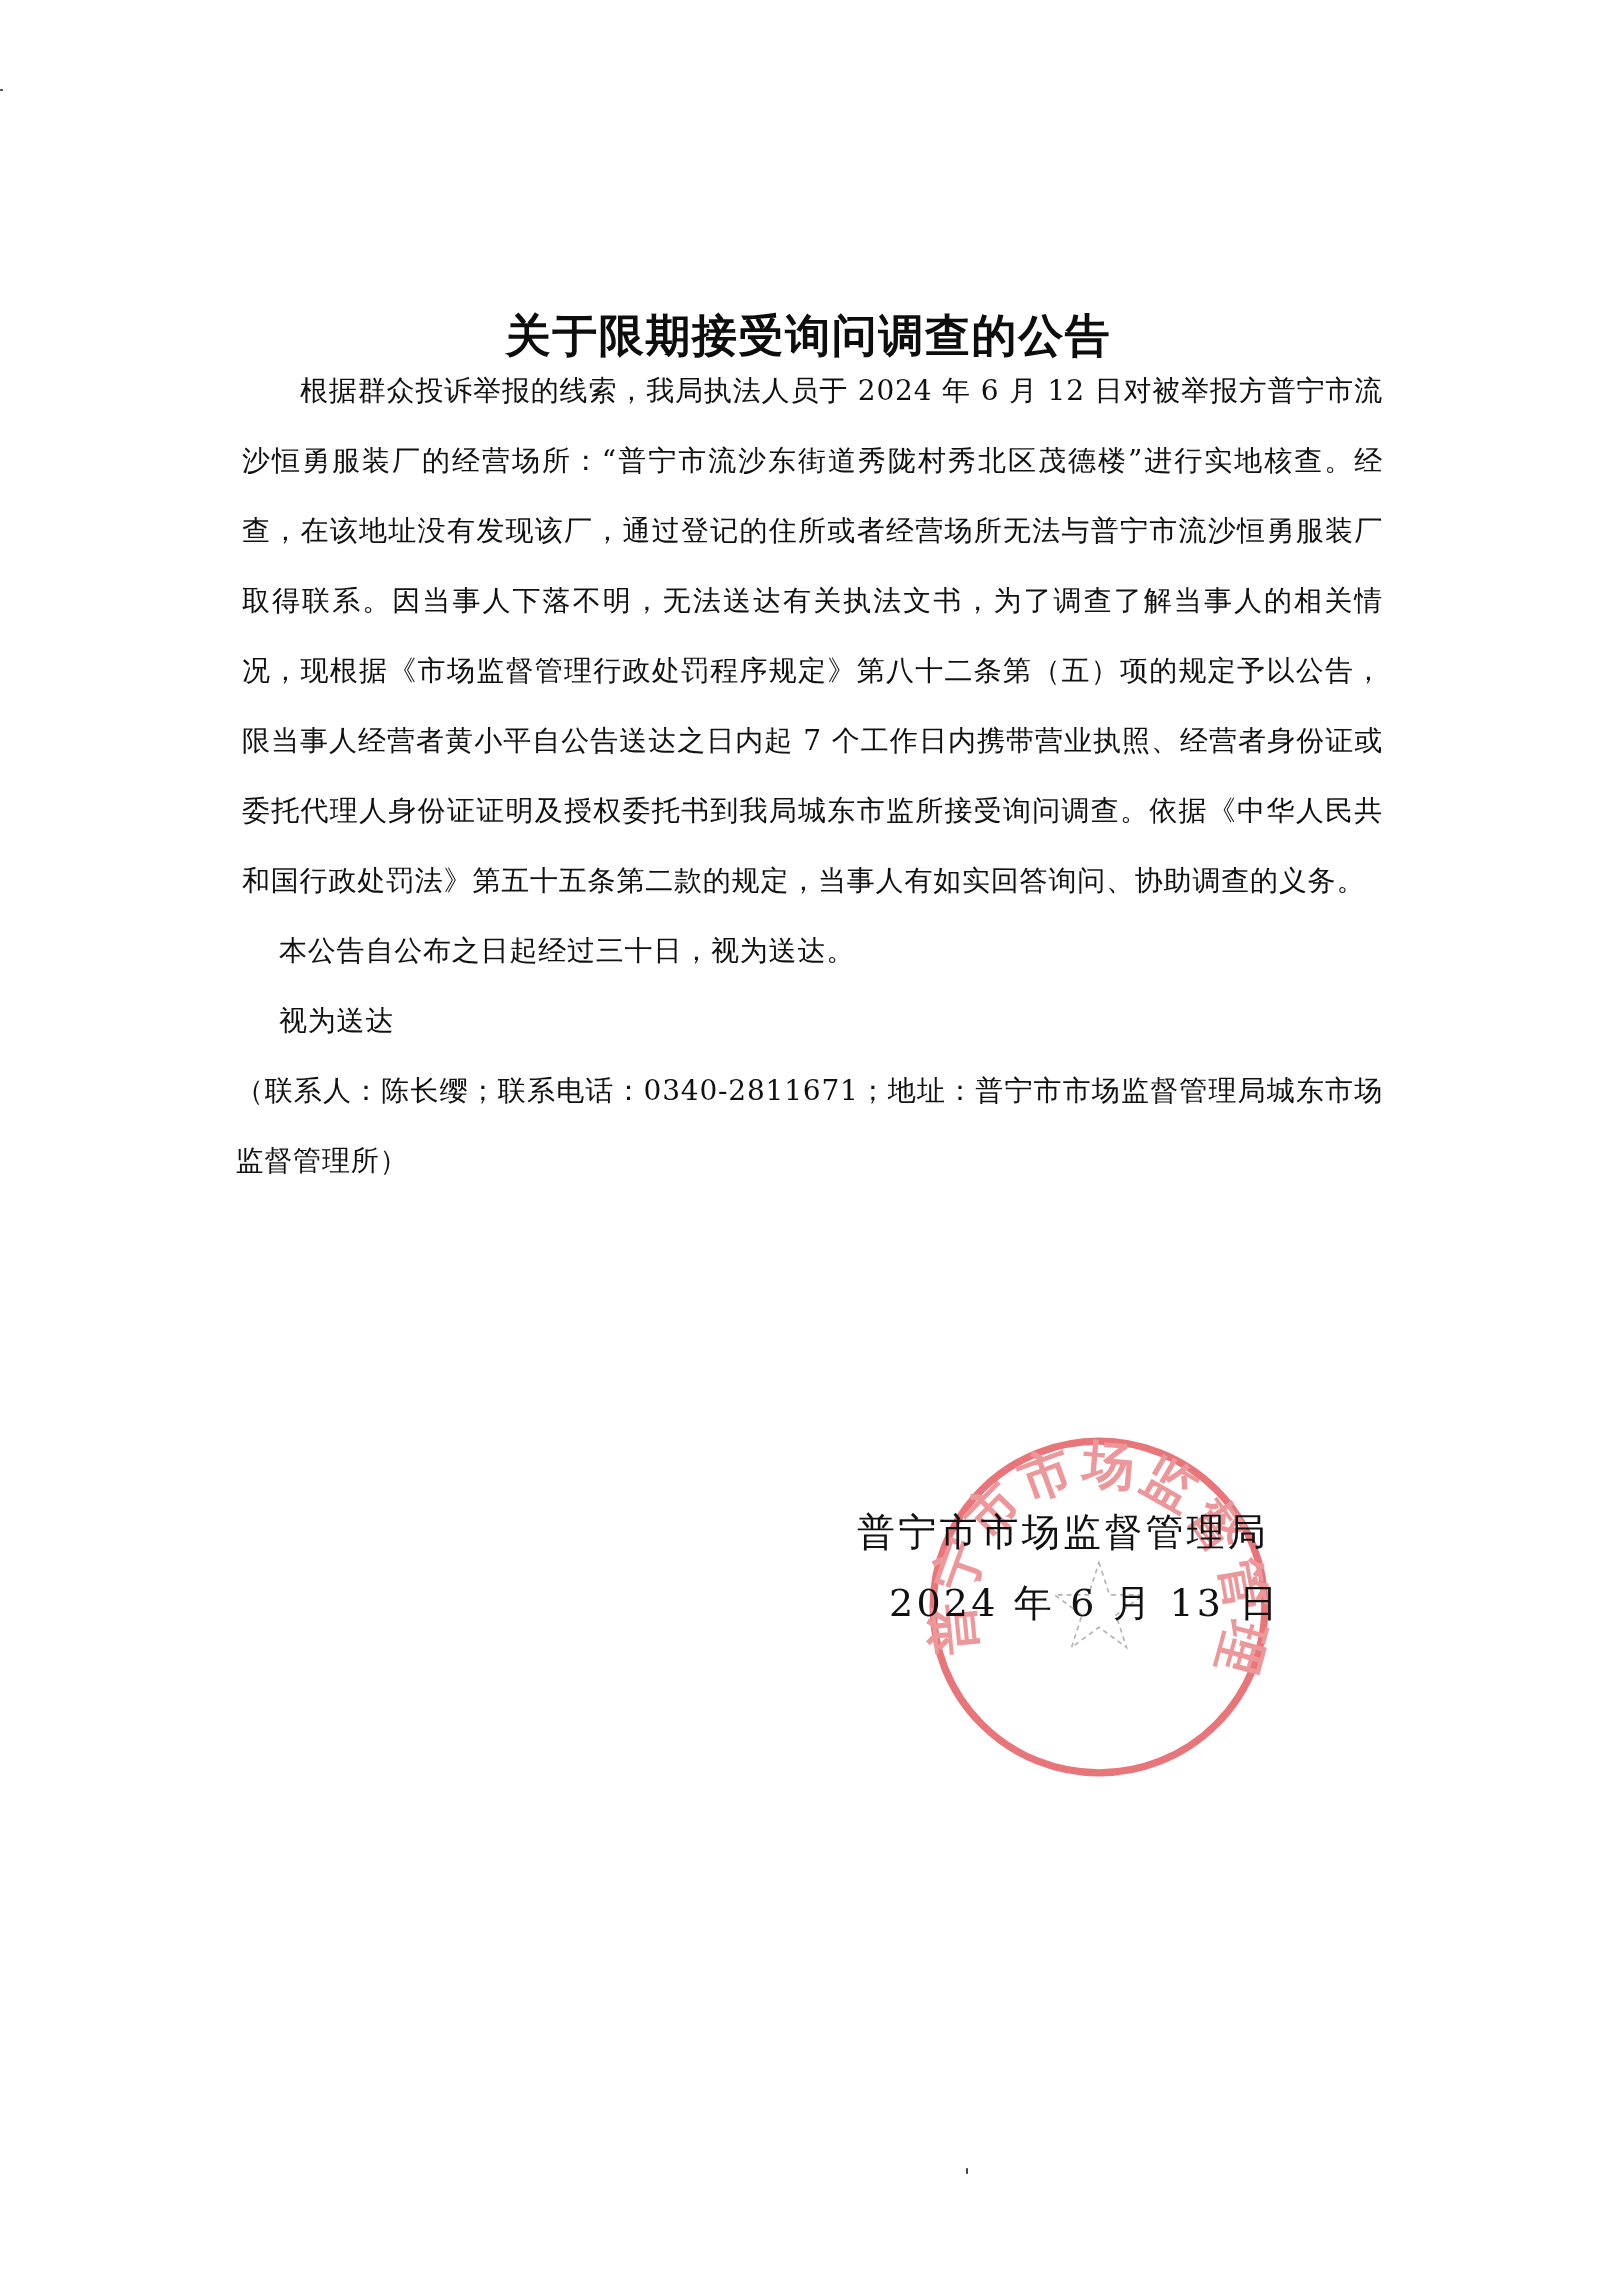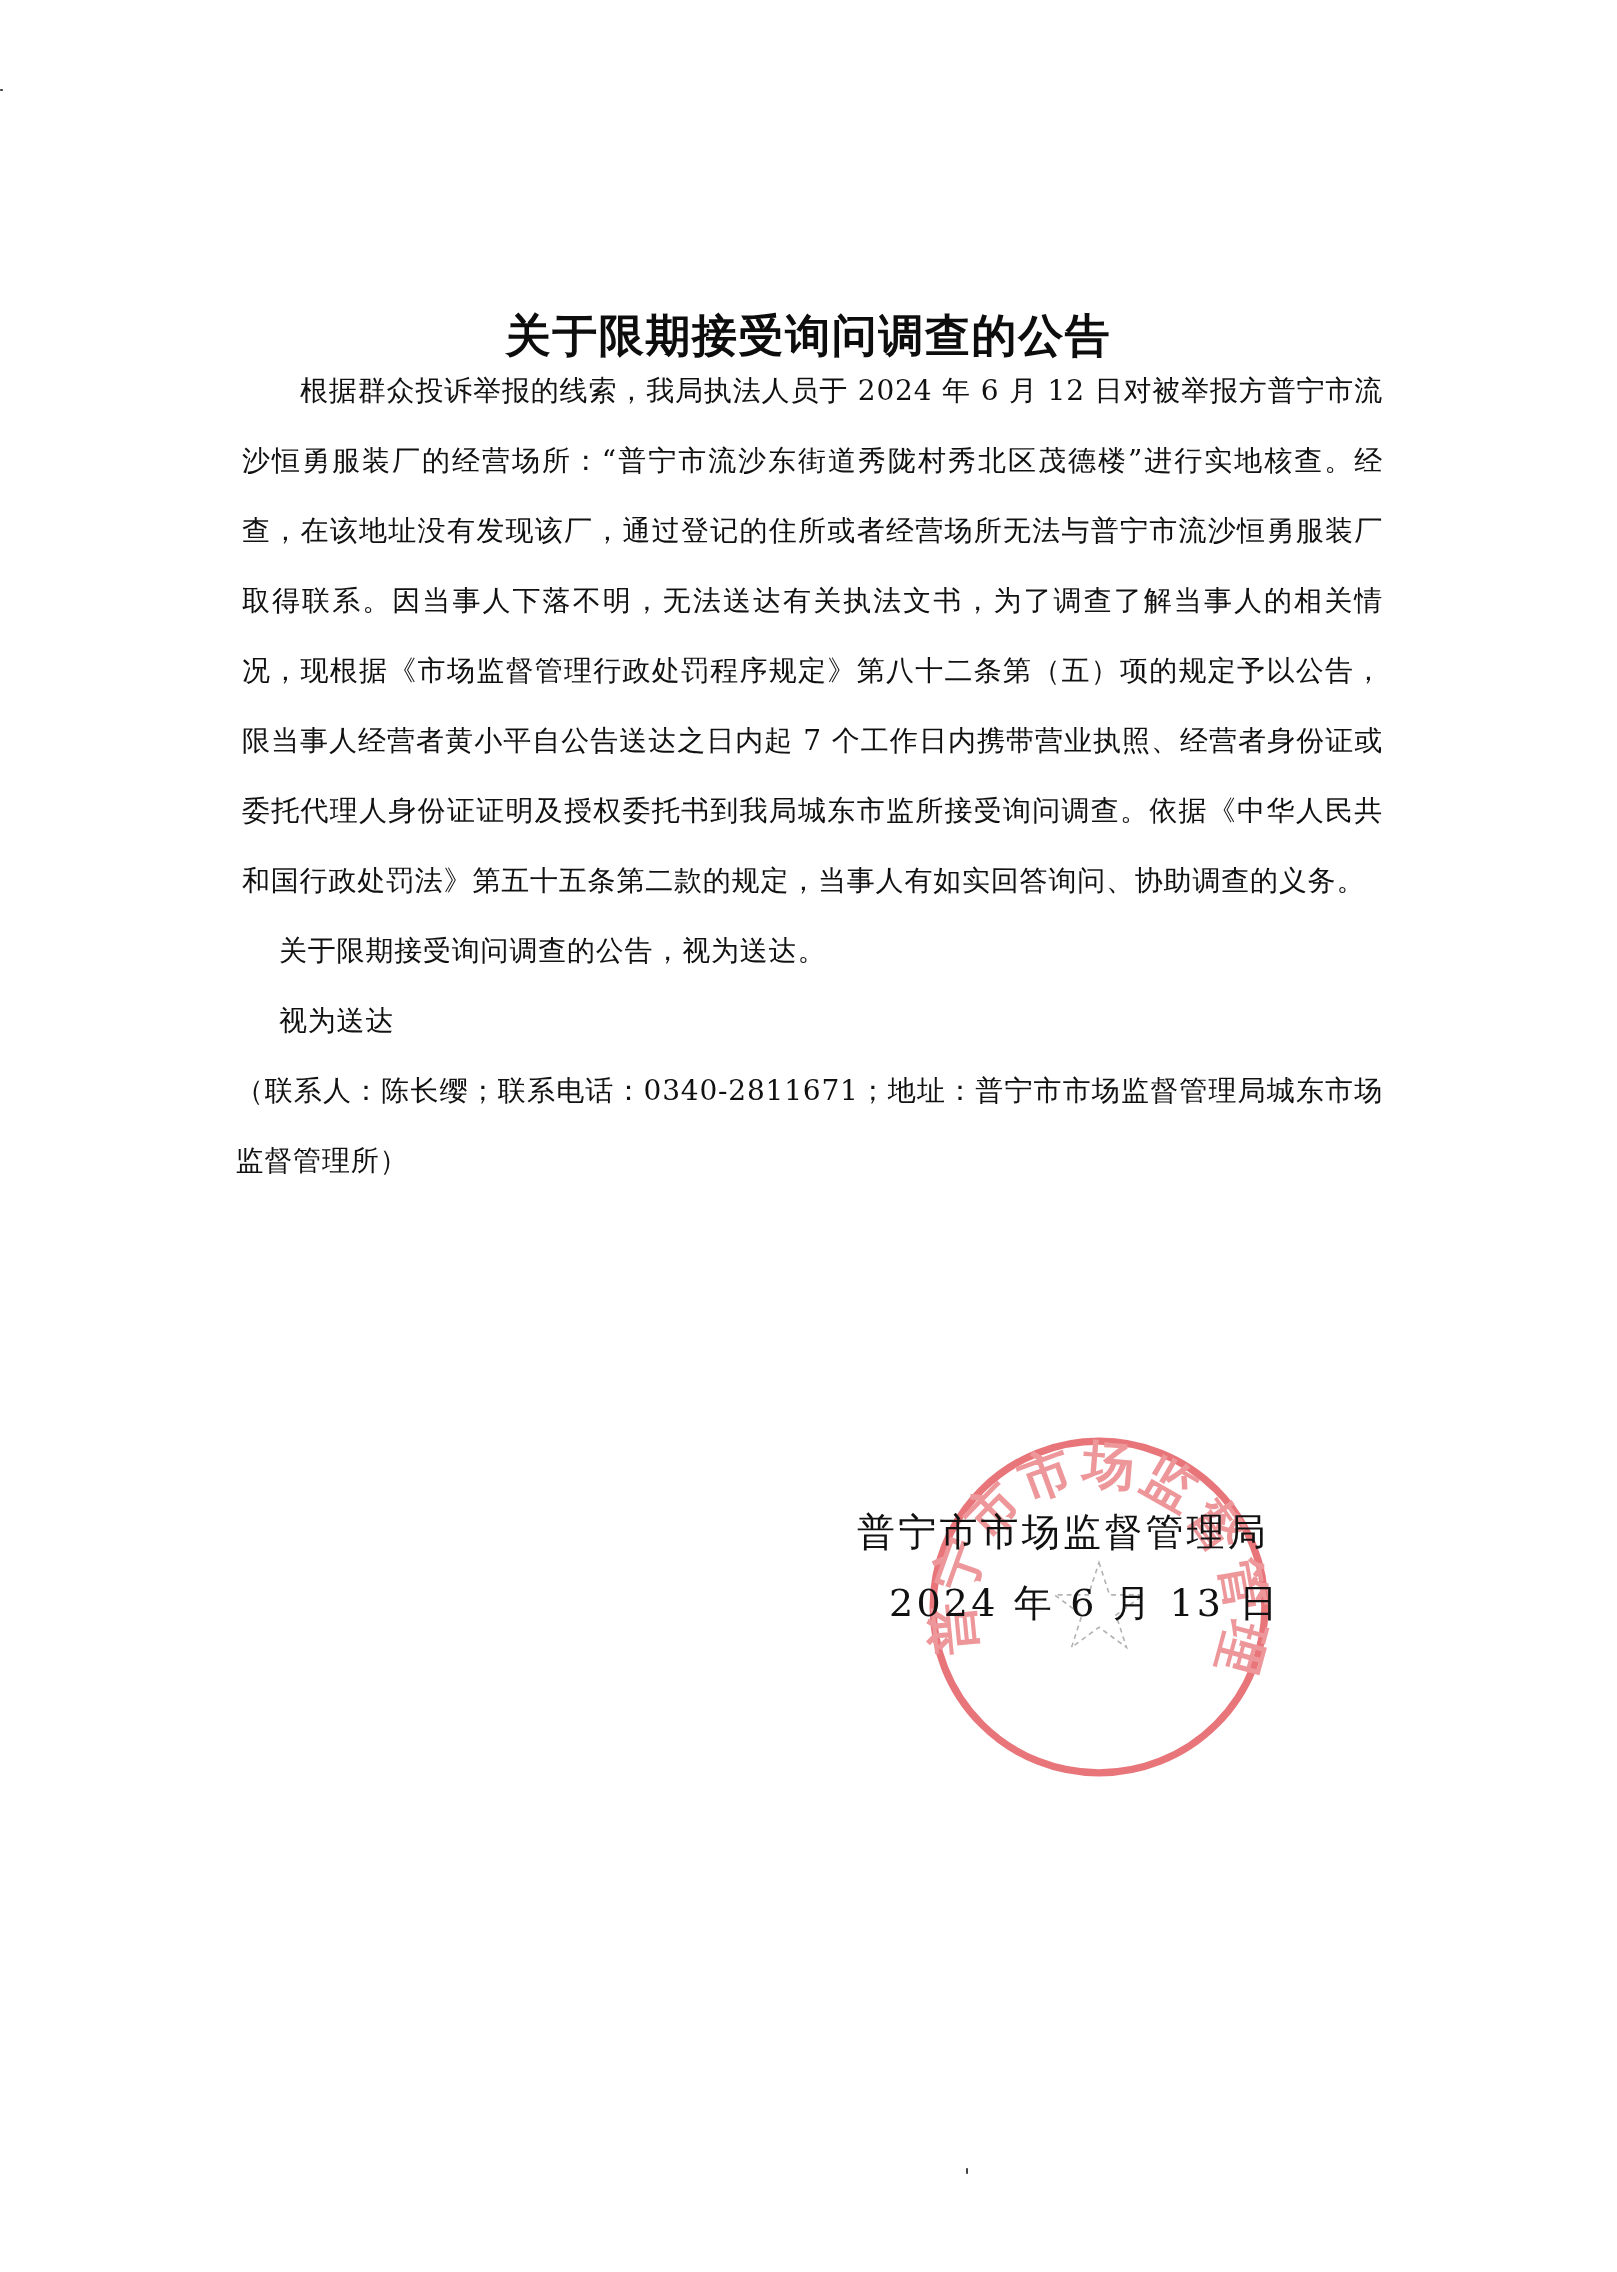--- a/index.html
+++ b/index.html
@@ -89,21 +89,21 @@
 
 <div class="page">
 
   <div class="speck" style="left:0px;top:89px;width:3.2px;height:2.4px;"></div>
   <div class="speck" style="left:966px;top:2168px;width:1.6px;height:5.7px;"></div>
 
   <h1 class="title">关于限期接受询问调查的公告</h1>
 
   <div class="body-text">
     <p class="para">根据群众投诉举报的线索，我局执法人员于 2024 年 6 月 12 日对被举报方普宁市流沙恒勇服装厂的经营场所：“普宁市流沙东街道秀陇村秀北区茂德楼”进行实地核查。经查，在该地址没有发现该厂，通过登记的住所或者经营场所无法与普宁市流沙恒勇服装厂取得联系。因当事人下落不明，无法送达有关执法文书，为了调查了解当事人的相关情况，现根据《市场监督管理行政处罚程序规定》第八十二条第（五）项的规定予以公告，限当事人经营者黄小平自公告送达之日内起 7 个工作日内携带营业执照、经营者身份证或委托代理人身份证证明及授权委托书到我局城东市监所接受询问调查。依据《中华人民共和国行政处罚法》第五十五条第二款的规定，当事人有如实回答询问、协助调查的义务。</p>
-    <p class="para indent-small">关于限期接受询问调查的公告，视为送达。</p>
+    <p class="para indent-small">本公告自公布之日起经过三十日，视为送达。</p>
     <p class="para indent-small">视为送达</p>
     <p class="contact">（联系人：陈长缨；联系电话：0340-2811671；地址：普宁市市场监督管理局城东市场监督管理所）</p>
   </div>
 
   <svg class="stamp" viewBox="0 0 440 440" xmlns="http://www.w3.org/2000/svg">
     <defs>
       <path id="ringPath" d="M 78 300 A 160 160 0 1 1 362 300" fill="none"></path>
     </defs>
     <circle cx="220" cy="220" r="205" fill="none" stroke="#e0484e" stroke-width="9"></circle>
     <text font-family="DejaVu Sans, sans-serif" font-size="64" font-weight="bold" fill="#e8757a" letter-spacing="6">

